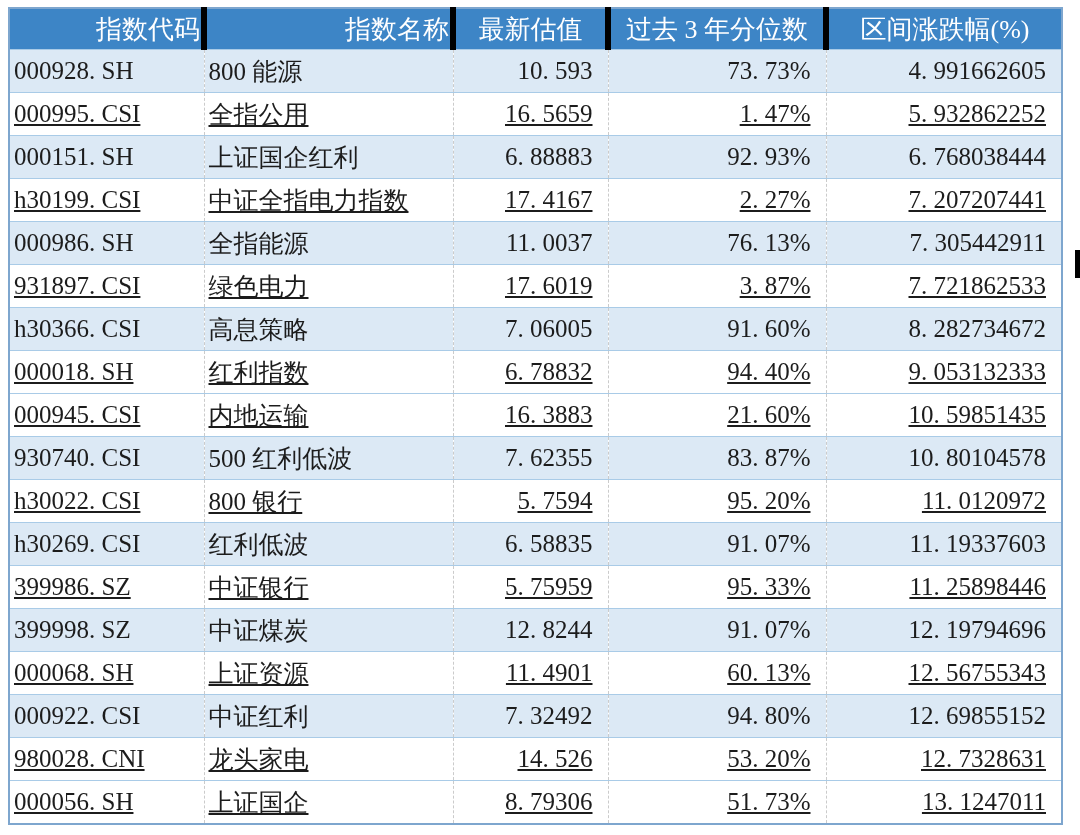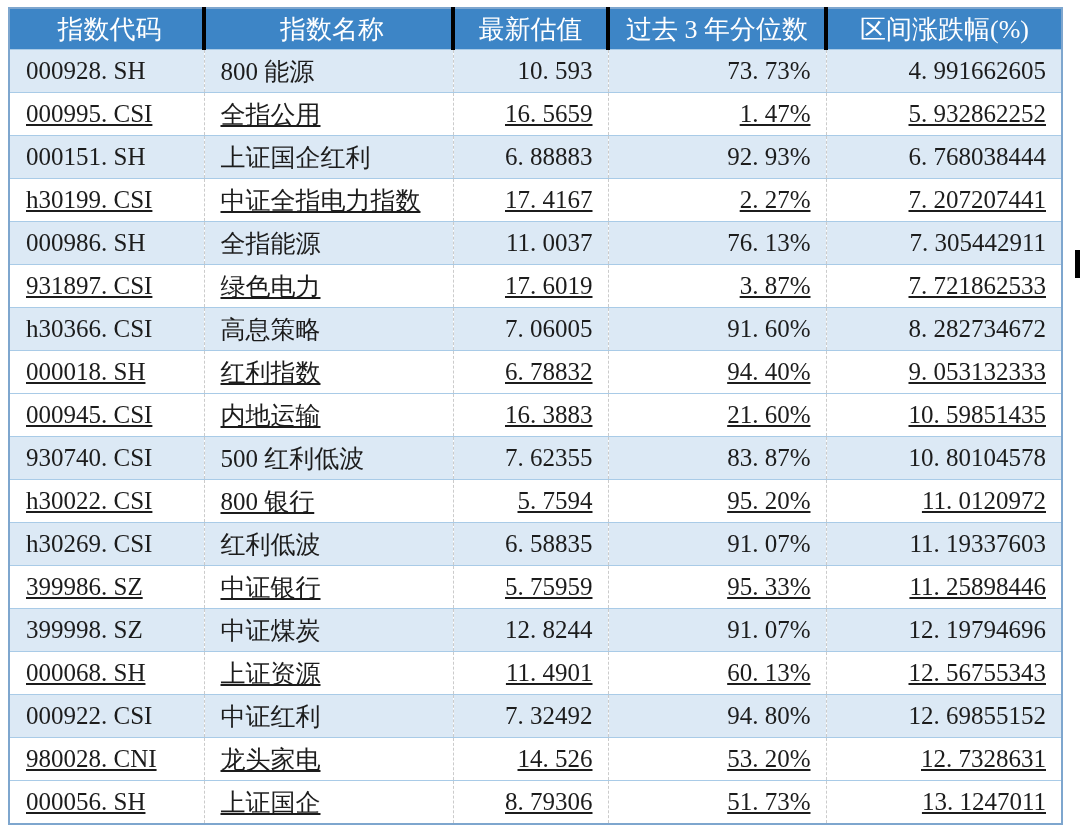--- a/index.html
+++ b/index.html
@@ -24,35 +24,35 @@
   col.c5 { width: 236px; }
   th {
     height: 38px;
     background: #3D85C6;
     color: #ffffff;
     font-size: 26px;
     font-weight: 400;
     white-space: nowrap;
     overflow: hidden;
   }
-  th + th { border-left: 4px solid #000000; }
-  th.al { text-align: center; padding-left: 8px; }
+  th + th { border-left: 6px solid #000000; }
+  th.al { text-align: right; padding-left: 8px; }
   th.ac { text-align: center; }
   td {
     height: 40px;
     font-size: 25px;
     color: #1c1c1c;
     border-top: 1px solid #A9CBE7;
     white-space: nowrap;
     overflow: hidden;
   }
   td + td { border-left: 1px dashed #CBCBCB; }
   tr.shaded td { background: #DCE9F5; }
   tr.plain td { background: #FFFFFF; text-decoration: underline; }
-  td.al { text-align: left; padding-left: 16px; }
+  td.al { text-align: left; padding-left: 4px; }
   td.ar { text-align: right; padding-right: 15px; }
   .caret {
     position: absolute;
     left: 1075px; top: 250px;
     width: 5px; height: 28px;
     background: #000000;
   }
 </style>
 </head>
 <body>

